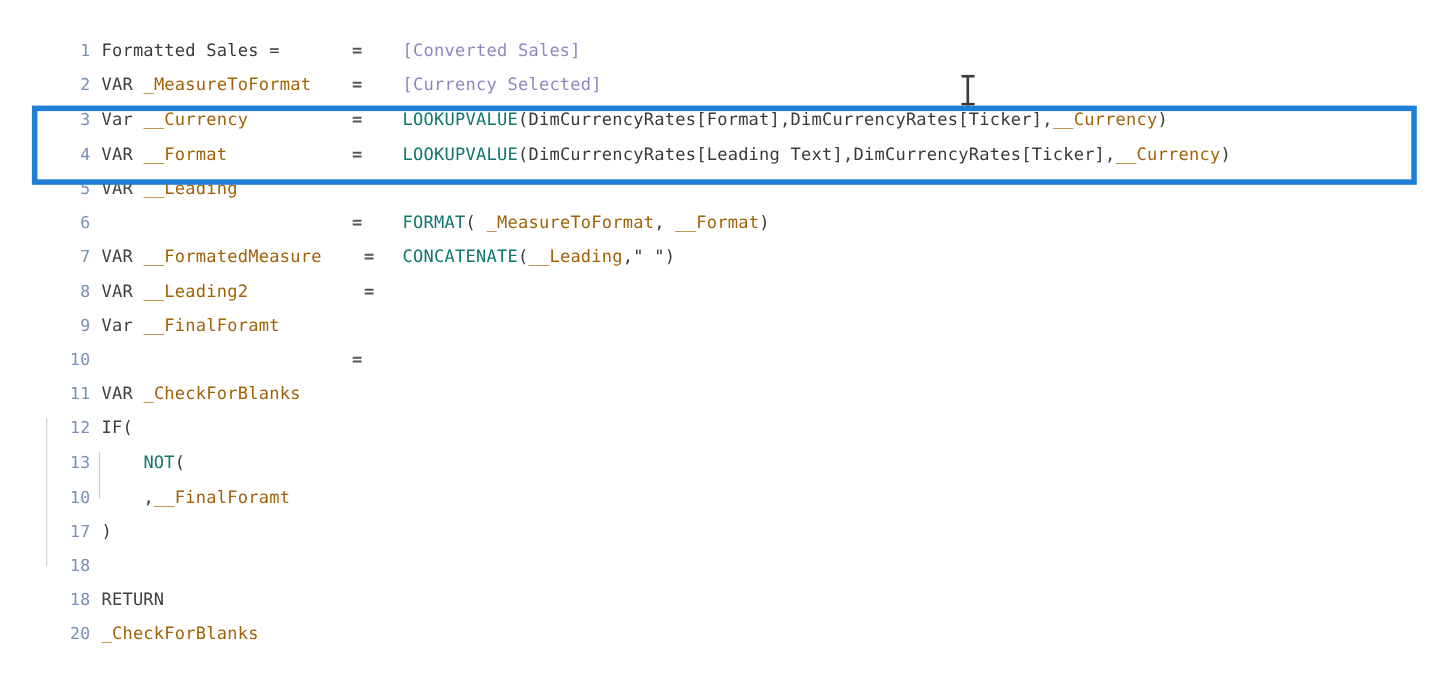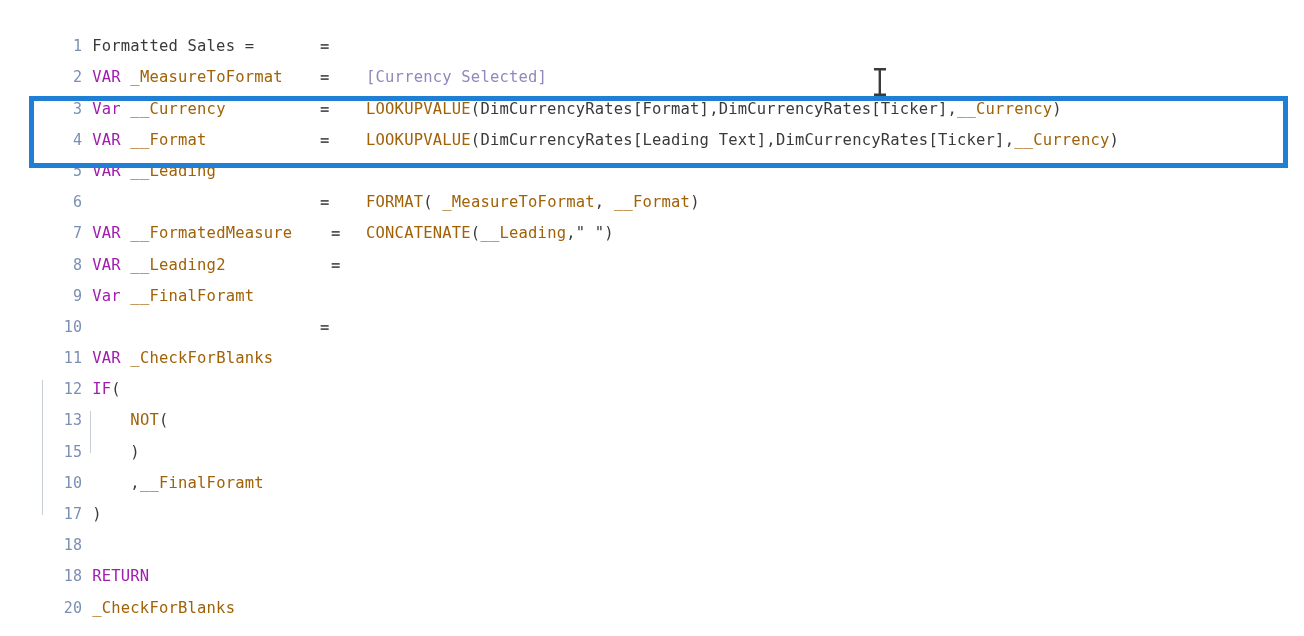--- a/index.html
+++ b/index.html
@@ -47,25 +47,25 @@
     vertical-align: top;
   }
 
   .content {
     display: inline-block;
     padding-left: 10px;
     vertical-align: top;
   }
 
   
-  .kw      { color: #a21caf; }        
+  .kw      { color: #404040; }        
   .var     { color: #a16207; }        
   .eq      { color: #555555; font-weight: bold; }
   .meas    { color: #8e89bd; }        
-  .fn      { color: #a16207; }        
+  .fn      { color: #0f766e; }        
   .plain   { color: #3a3a3a; }        
   .str     { color: #3a3a3a; }
 
   
   .col-eq   { position: absolute; left: 320px; top: 0; }
   .col-eq2  { position: absolute; left: 331px; top: 0; }
   .col-expr { position: absolute; left: 366px; top: 0; }
 
   
   #highlight-box {
@@ -105,20 +105,21 @@
 
   <div class="code-area">
 
     <div class="line">
       <span class="lineno">1</span><span class="content"><span class="plain">Formatted Sales =</span></span>
     </div>
 
     <div class="line">
       <span class="lineno">2</span><span class="content"><span class="kw">VAR</span><span class="plain"> </span><span class="var">_MeasureToFormat</span></span>
       <span class="col-eq eq">=</span>
+      <span class="col-expr"><span class="meas">[Converted Sales]</span></span>
     </div>
 
     <div class="line">
       <span class="lineno">3</span><span class="content"><span class="kw">Var</span><span class="plain"> </span><span class="var">__Currency</span></span>
       <span class="col-eq eq">=</span>
       <span class="col-expr"><span class="meas">[Currency Selected]</span></span>
     </div>
 
     <div class="line">
       <span class="lineno">4</span><span class="content"><span class="kw">VAR</span><span class="plain"> </span><span class="var">__Format</span></span>
@@ -164,23 +165,20 @@
 
     <div class="line">
       <span class="lineno">12</span><span class="content"><span class="kw">IF</span><span class="plain">(</span></span>
     </div>
 
     <div class="line">
       <span class="lineno">13</span><span class="content">    <span class="fn">NOT</span><span class="plain">(</span></span>
     </div>
 
 
-    <div class="line">
-      <span class="lineno">15</span><span class="content">    <span class="plain">)</span></span>
-    </div>
 
     <div class="line">
       <span class="lineno">10</span><span class="content">    <span class="plain">,</span><span class="var">__FinalForamt</span></span>
     </div>
 
     <div class="line">
       <span class="lineno">17</span><span class="content"><span class="plain">)</span></span>
     </div>
 
     <div class="line">

